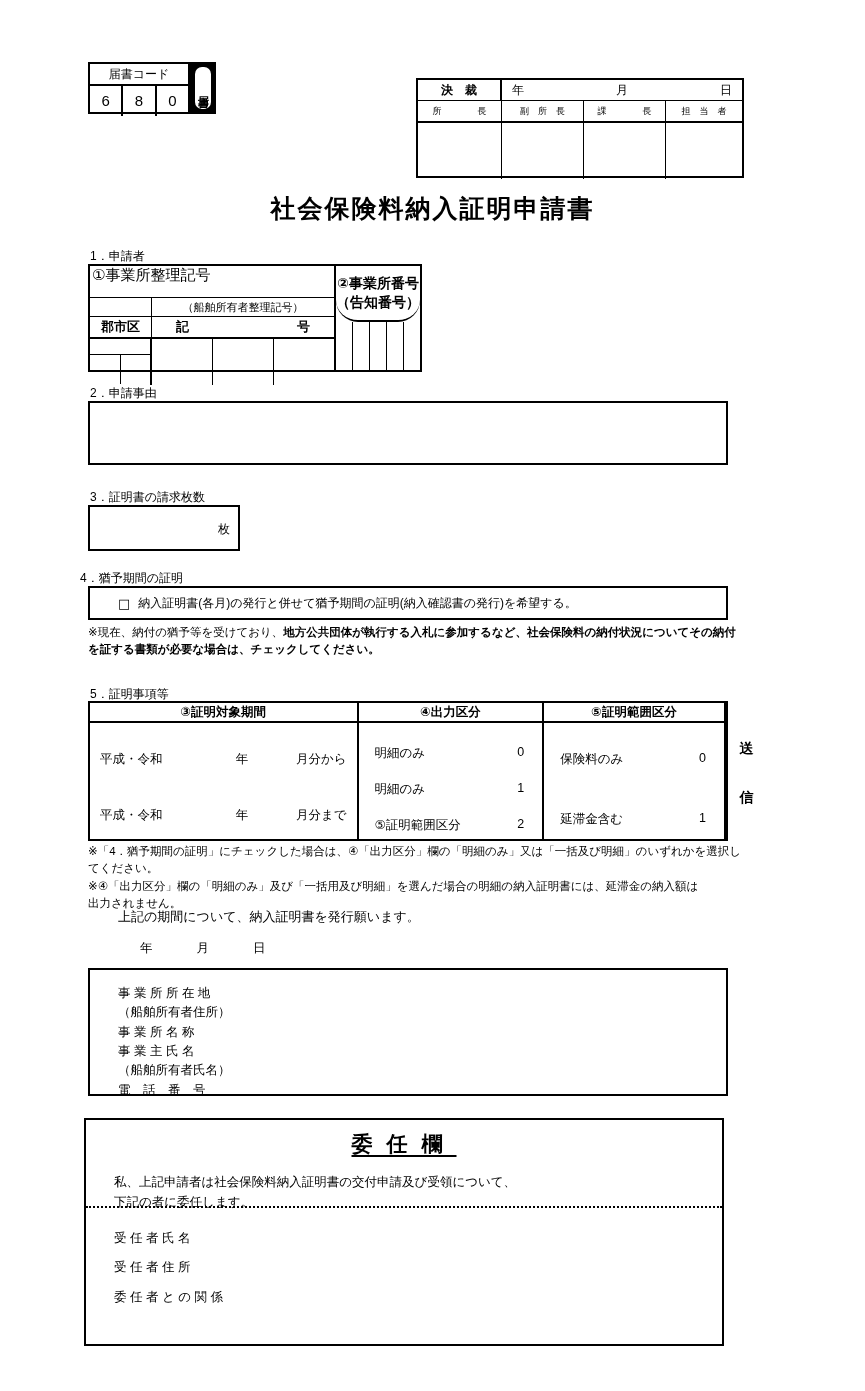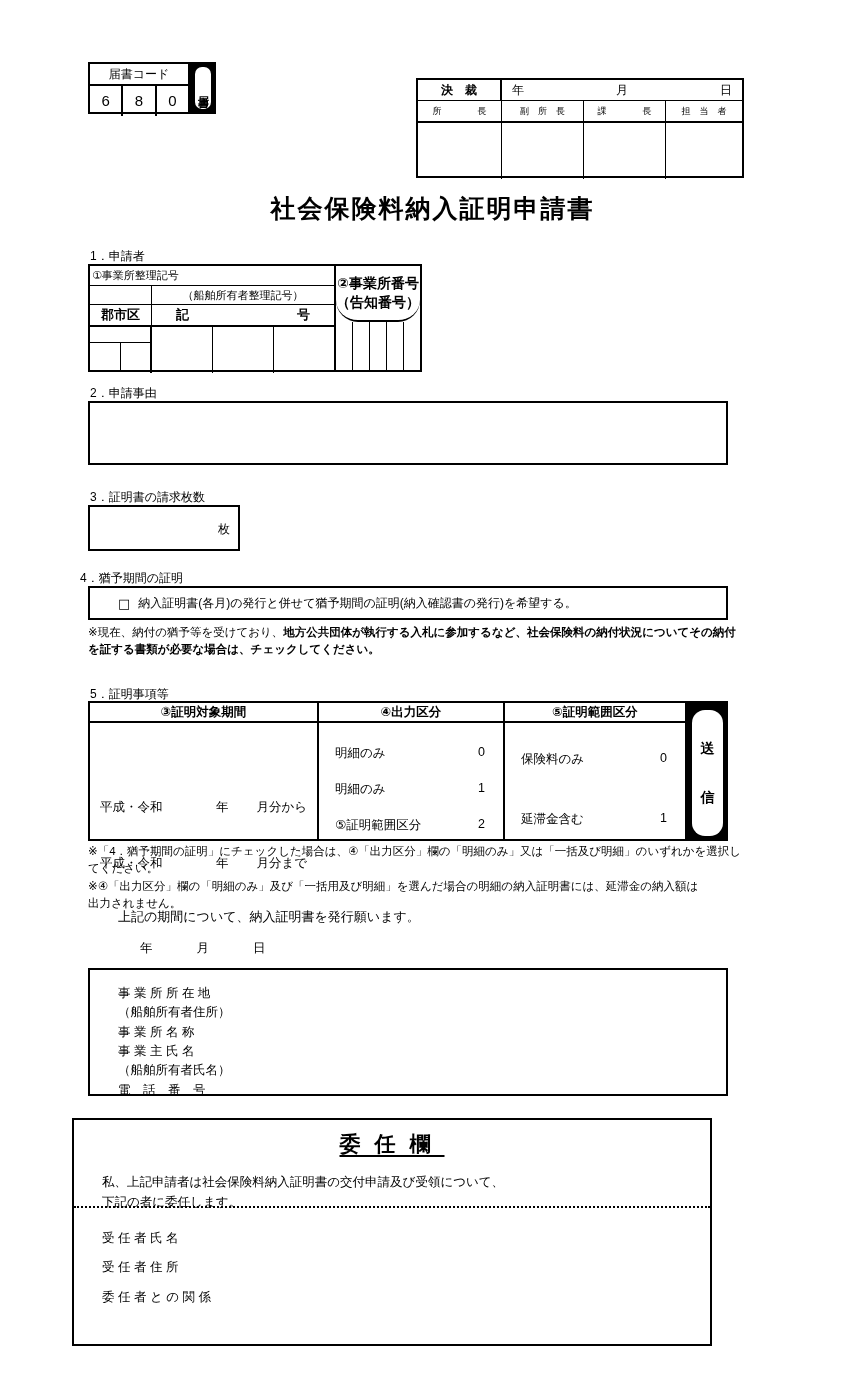--- a/index.html
+++ b/index.html
@@ -134,22 +134,22 @@
 
   
   #sec1-label { left: 90px; top: 248px; }
   #sec1-table {
     left: 88px; top: 264px; width: 334px; height: 108px;
     border: 2px solid #000;
     display: flex;
   }
   #sec1-left { width: 246px; border-right: 2px solid #000; }
   #s1-r1 {
-    height: 20px; border-bottom: 1px solid #000;
-    font-size: 11px; line-height: 18px; padding-left: 2px;
+    height: 32px; border-bottom: 1px solid #000;
+    font-size: 15px; line-height: 18px; padding-left: 2px;
   }
   #s1-r2 { height: 18px; border-bottom: 1px solid #000; display: flex; }
   #s1-r2-a { width: 62px; border-right: 1px solid #000; }
   #s1-r2-b { flex: 1; font-size: 11px; }
   #s1-r3 { height: 20px; border-bottom: 2px solid #000; display: flex; }
   #s1-r3-a { width: 62px; border-right: 1px solid #000; font-size: 13px; font-weight: bold; }
   #s1-r3-b { flex: 1; font-size: 13px; font-weight: bold; }
   #s1-r3-b .spread { padding: 0 24px; }
   #s1-r4 { height: 46px; display: flex; }
   #s1-r4-left { width: 62px; border-right: 2px solid #000; }
@@ -224,21 +224,21 @@
   .s5-col { border-right: 2px solid #000; display: flex; flex-direction: column; }
   .s5-col:last-child { border-right: none; }
   .s5-head {
     height: 18px;
     border-bottom: 2px solid #000;
     font-size: 12.5px;
     font-weight: bold;
     display: flex; align-items: center; justify-content: center;
   }
   .s5-body { flex: 1; position: relative; }
-  #s5-c1 { width: 229px; gap: 48px; }
+  #s5-c1 { width: 269px; }
   #s5-c2 { width: 186px; }
   #s5-c3 { width: 182px; }
   #s5-c4 { flex: 1; background: #000; border-right: none; position: relative; }
   .period-row {
     position: absolute;
     left: 10px; right: 10px;
     display: flex;
     justify-content: space-between;
     font-size: 12.5px;
   }
@@ -291,21 +291,21 @@
   #applicant-box {
     left: 88px; top: 968px; width: 640px; height: 128px;
     border: 2px solid #000;
   }
   .app-group { position: absolute; left: 28px; font-size: 12.5px; line-height: 1.55; }
   #app-g1 { top: 14px; }
   #app-g2 { top: 72px; }
 
   
   #inin-box {
-    left: 72px; top: 1118px; width: 640px; height: 228px;
+    left: 84px; top: 1118px; width: 640px; height: 228px;
     border: 2px solid #000;
   }
   #inin-title {
     text-align: center;
     font-size: 21px;
     font-weight: bold;
     letter-spacing: 14px;
     padding-top: 10px;
     text-decoration: underline;
     text-underline-offset: 4px;

